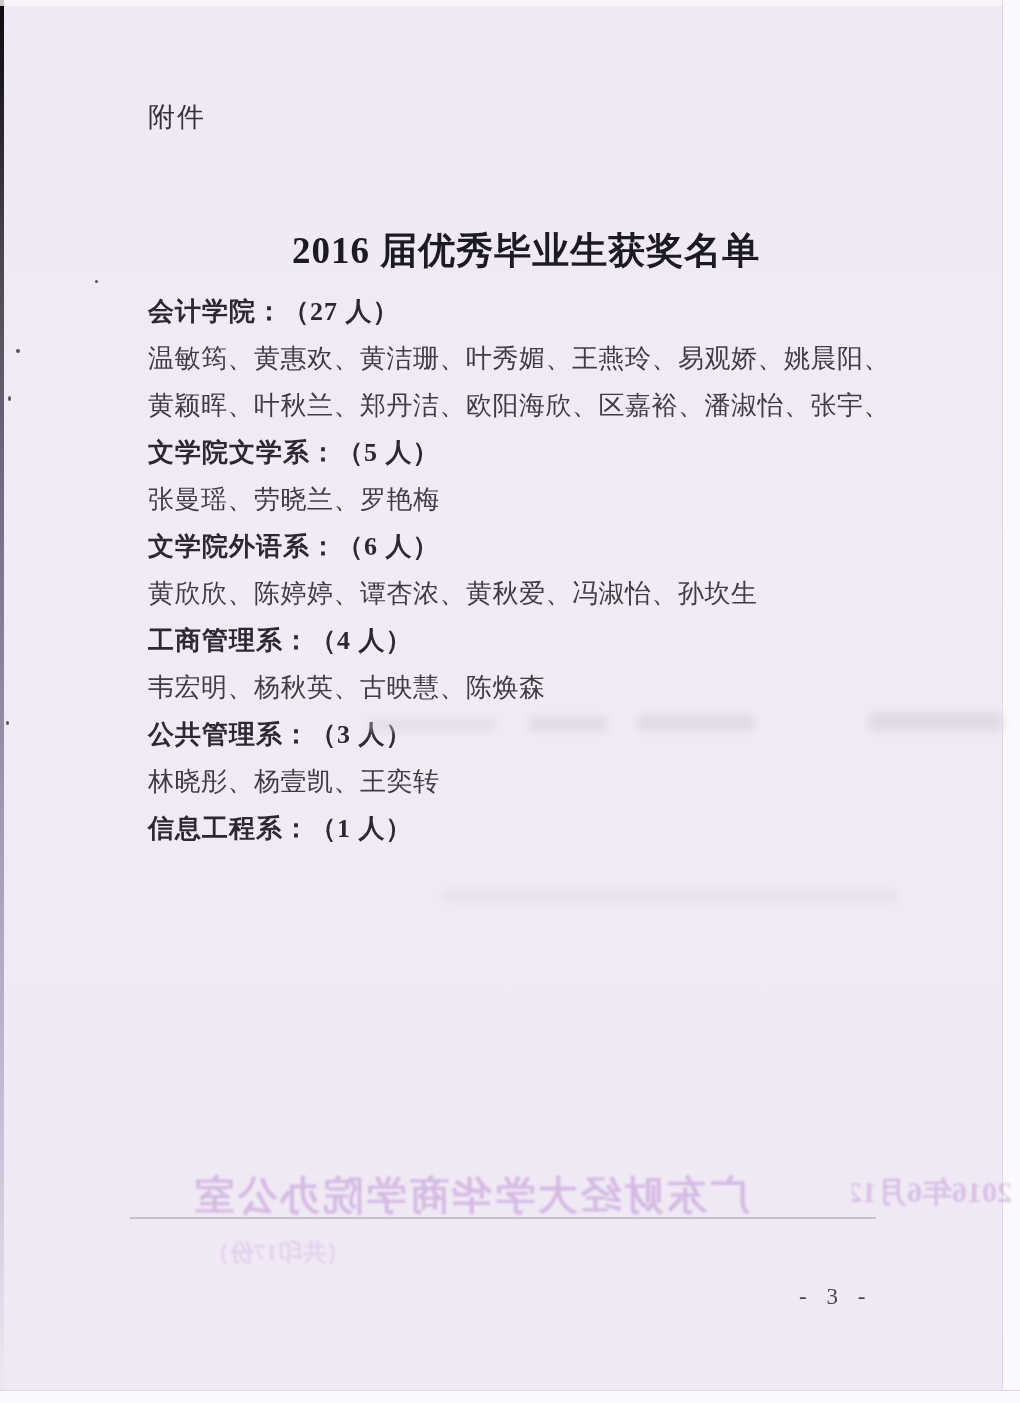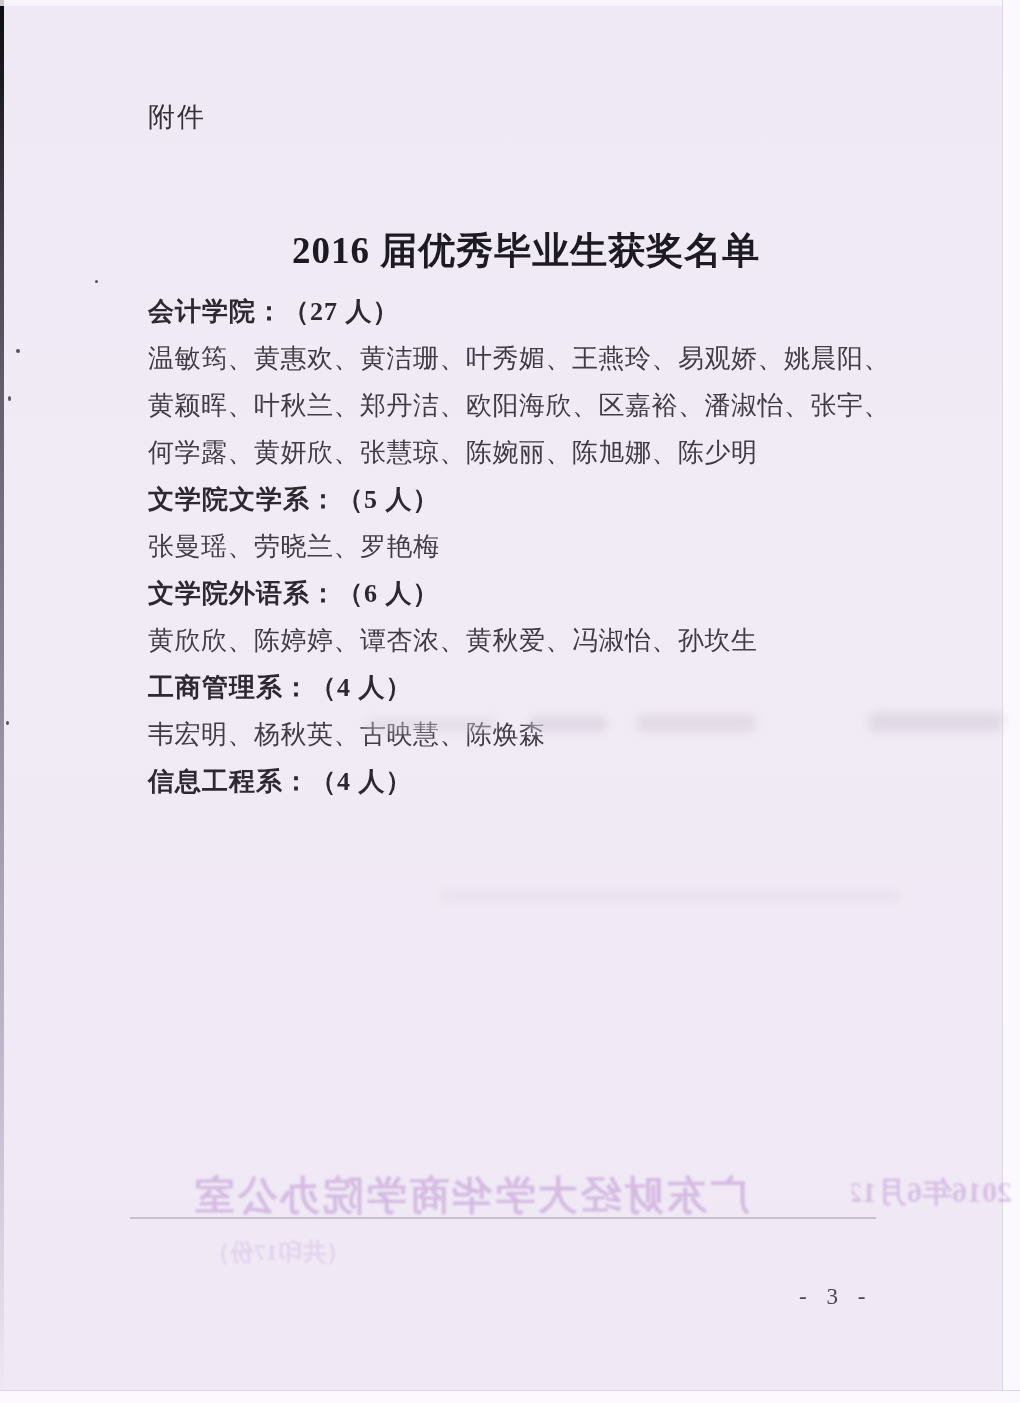--- a/index.html
+++ b/index.html
@@ -102,21 +102,20 @@
   <div class="attachment">附件</div>
 
   <h1 class="title">2016 届优秀毕业生获奖名单</h1>
 
   <div class="content">
   <div class="section">
     <div class="line section-header">会计学院：（27 人）</div>
     <div>
           <div class="line name-line">温敏筠、黄惠欢、黄洁珊、叶秀媚、王燕玲、易观娇、姚晨阳、</div>
           <div class="line name-line">黄颖晖、叶秋兰、郑丹洁、欧阳海欣、区嘉裕、潘淑怡、张宇、</div>
-          <div class="line name-line">何学露、黄妍欣、张慧琼、陈婉丽、陈旭娜、陈少明</div>
         </div>
   </div>
 
   <div class="section">
     <div class="line section-header">文学院文学系：（5 人）</div>
     <div>
           <div class="line name-line">张曼瑶、劳晓兰、罗艳梅</div>
         </div>
   </div>
 
@@ -131,23 +130,29 @@
   <div class="section">
   </div>
 
   <div class="section">
     <div class="line section-header">工商管理系：（4 人）</div>
     <div>
           <div class="line name-line">韦宏明、杨秋英、古映慧、陈焕森</div>
         </div>
   </div>
 
+  <div class="section">
+    <div class="line section-header">公共管理系：（3 人）</div>
+    <div>
+          <div class="line name-line">林晓彤、杨壹凯、王奕转</div>
+        </div>
+  </div>
 
   <div class="section">
-    <div class="line section-header">信息工程系：（4 人）</div>
+    <div class="line section-header">信息工程系：（1 人）</div>
   </div>
 </div>
 
   <div class="smudge smudge-a"></div>
   <div class="smudge smudge-b"></div>
   <div class="smudge smudge-c"></div>
   <div class="smudge smudge-d"></div>
   <div class="smudge smudge-e"></div>
 
   <div class="bleed bleed-main">广东财经大学华商学院办公室</div>

